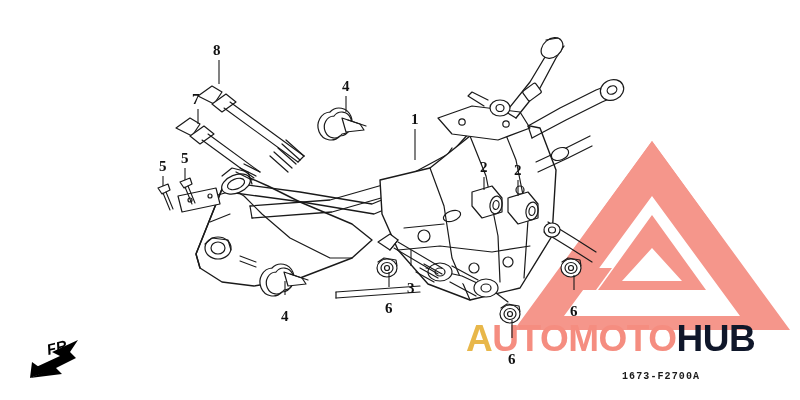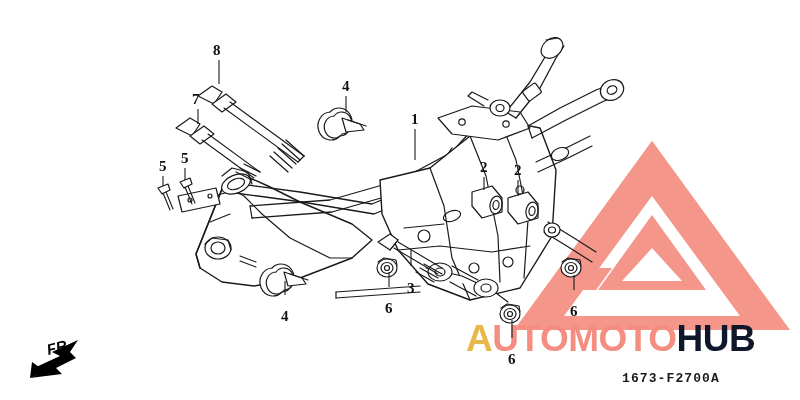--- a/index.html
+++ b/index.html
@@ -34,21 +34,21 @@
     font-weight: 700;
     color: #111111;
     line-height: 1;
     user-select: none;
   }
   .part-number {
     position: absolute;
     left: 622px;
     top: 371px;
     font-family: "Liberation Mono", monospace;
-    font-size: 13px;
+    font-size: 10px;
     letter-spacing: 1.1px;
     font-weight: 700;
     color: #1a1a1a;
   }
   .fr-label {
     position: absolute;
     left: 49px;
     top: 341px;
     font-family: "Liberation Sans", sans-serif;
     font-size: 15px;

